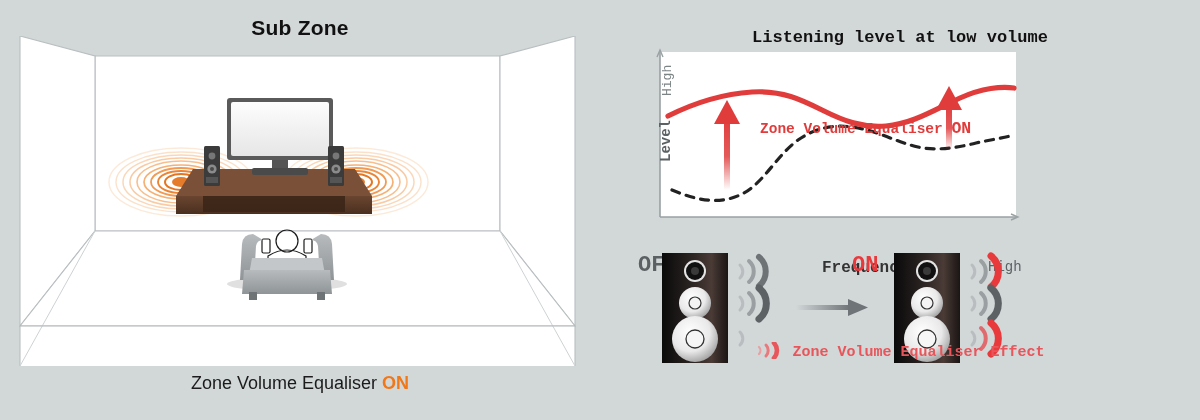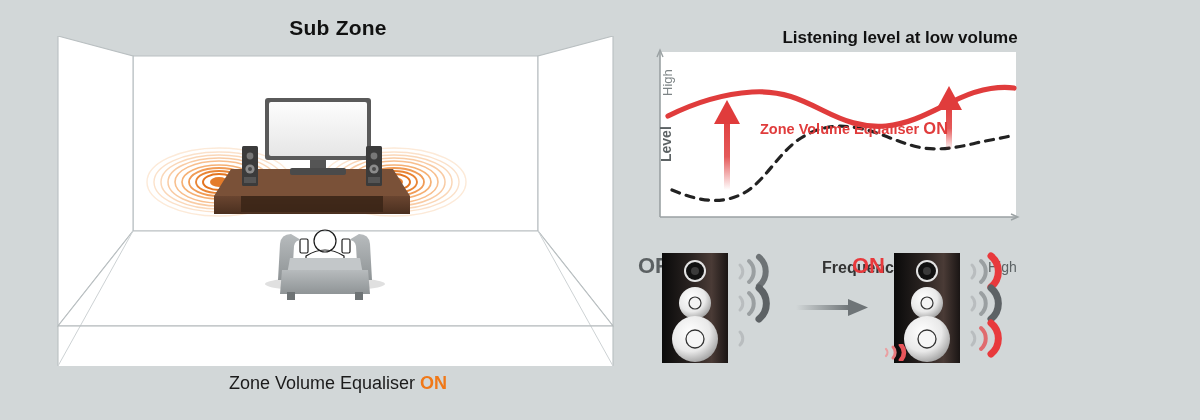--- a/index.html
+++ b/index.html
@@ -18,21 +18,21 @@
     position: absolute;
     inset: 0;
     width: 1200px;
     height: 420px;
   }
 
   
   .left-panel {
     position: absolute;
     left: 0; top: 0;
-    width: 600px; height: 412px; margin-left: 38px;
+    width: 600px; height: 412px;
   }
   .zone-title {
     position: absolute;
     top: 16px; left: 0; width: 600px;
     text-align: center;
     font-size: 21px;
     font-weight: bold;
     color: #111;
     letter-spacing: 0.2px;
   }
@@ -49,21 +49,21 @@
   }
   .room-caption .state-on {
     color: #f07818;
     font-weight: bold;
   }
 
   
   .right-panel {
     position: absolute;
     left: 600px; top: 0;
-    width: 600px; height: 304px;
+    width: 600px; height: 304px; font-family: Liberation Mono, monospace;
   }
   .chart-title {
     position: absolute;
     top: 28px; left: 0; width: 600px;
     text-align: center;
     font-size: 17px;
     font-weight: bold;
     color: #111;
   }
   .chart-wrap {
@@ -417,17 +417,17 @@
         </g>
       </svg>
 
       <div class="legend">
         <svg class="legend-icon" width="30" height="17" viewBox="0 0 30 17">
           <g fill="none" stroke-linecap="round">
             <path d="M4,5 a5,5 0 0 1 0,7" stroke="#eaa0a2" stroke-width="2.2"></path>
             <path d="M11,3 a8,8 0 0 1 0,11" stroke="#e8797c" stroke-width="3"></path>
             <path d="M19,1 a11,11 0 0 1 0,15" stroke="#e8555a" stroke-width="4.6"></path>
           </g>
-        </svg>
+        </svg><span>Zone Volume Equaliser Effect</span>
       </div>
     </div>
   </div>
 </div>
 
 </body></html>

